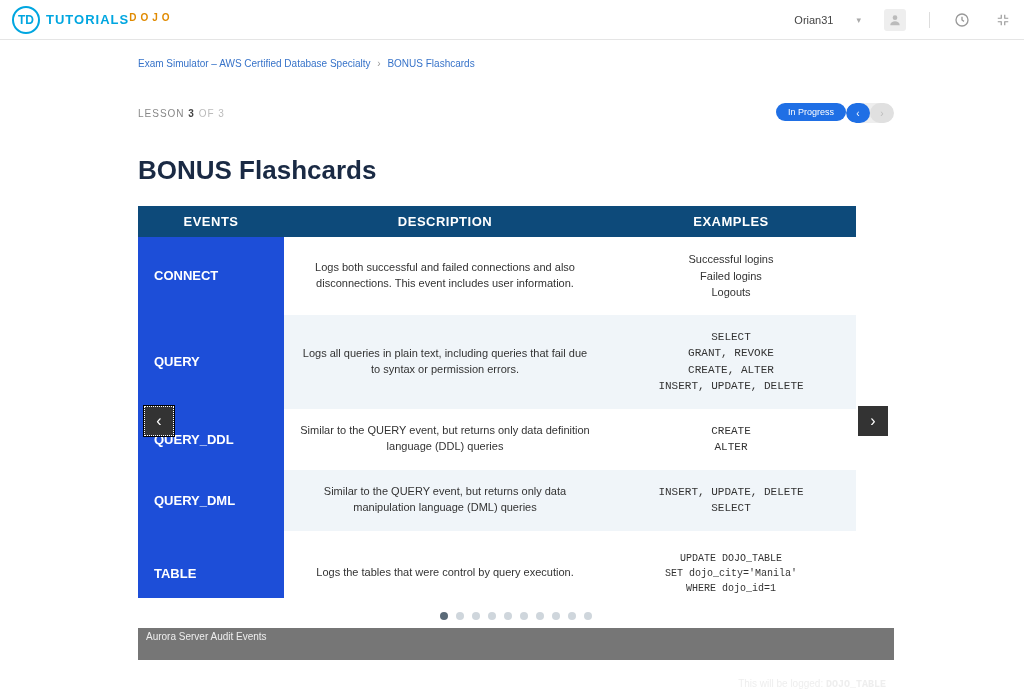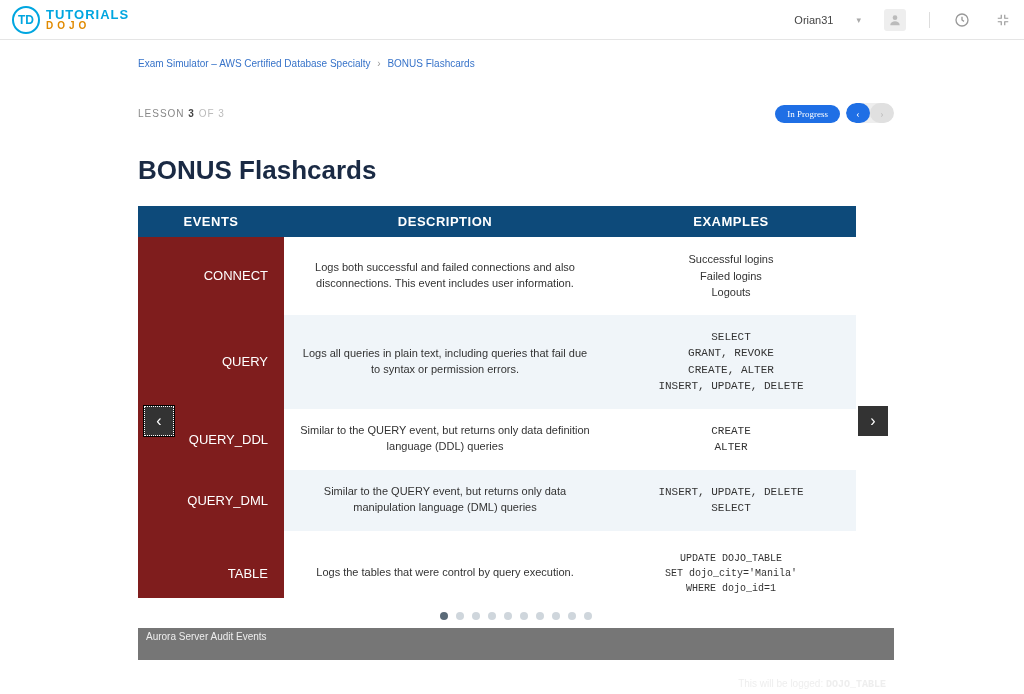--- a/index.html
+++ b/index.html
@@ -1,51 +1,51 @@
 <!DOCTYPE html>
 <html><head>
 <meta charset="utf-8">
 <style>
   * { box-sizing: border-box; margin: 0; padding: 0; }
   body { font-family: -apple-system, BlinkMacSystemFont, "Segoe UI", Arial, sans-serif; background: #fff; color: #333; width: 1024px; height: 694px; overflow: hidden; }
   .topbar { height: 40px; border-bottom: 1px solid #e5e5e5; display: flex; align-items: center; padding: 0 12px; }
   .logo { display: flex; align-items: center; gap: 6px; }
   .logo-badge { width: 28px; height: 28px; border: 2px solid #00a6e0; border-radius: 50%; display: flex; align-items: center; justify-content: center; color: #00a6e0; font-weight: 700; font-size: 12px; }
-  .logo-text { display: flex; flex-direction: column; line-height: 1; }
+  .logo-text { display: flex; line-height: 1; }
   .logo-top { color: #00a6e0; font-weight: 700; font-size: 13px; letter-spacing: 1px; }
   .logo-bot { color: #e08a00; font-weight: 700; font-size: 10px; letter-spacing: 4px; }
   .top-right { margin-left: auto; display: flex; align-items: center; gap: 23px; font-size: 11px; color: #666; }
   .user-name { color: #444; }
   .chev { font-size: 9px; color: #aaa; }
   .avatar { width: 22px; height: 22px; background: #eee; border-radius: 3px; display: flex; align-items: center; justify-content: center; color: #bbb; }
   .divider { width: 1px; height: 16px; background: #ddd; }
   .icon-sm { width: 18px; height: 18px; display: flex; align-items: center; justify-content: center; color: #999; }
   .page { padding: 18px 130px 0 138px; }
   .breadcrumb { font-size: 10px; color: #3773c9; margin-bottom: 34px; }
   .breadcrumb .sep { color: #999; margin: 0 4px; }
   .lesson-row { display: flex; align-items: center; margin-bottom: 32px; }
   .lesson-txt { font-size: 10px; letter-spacing: 1px; }
   .lesson-txt .lbl { color: #888; }
   .lesson-txt .num { color: #444; font-weight: 600; }
   .lesson-txt .of { color: #bbb; }
-  .lesson-ctrls { margin-left: auto; display: flex; gap: 6px; align-items: flex-end; font-family: Liberation Serif, serif; }
+  .lesson-ctrls { margin-left: auto; display: flex; align-items: flex-start; }
   .pill { background: #1f6fe5; color: #fff; border-radius: 12px; padding: 4px 12px; font-size: 9px; }
   .nav-btn { width: 24px; height: 20px; border-radius: 10px; display: flex; align-items: center; justify-content: center; font-size: 10px; color: #fff; }
   .nav-prev { background: #1f6fe5; }
   .nav-next { background: #e0e0e0; color: #bbb; }
   .title { font-size: 26px; font-weight: 800; color: #1a2a44; margin-bottom: 20px; }
   .slide-wrap { position: relative; }
   .flash-table { width: 718px; border-collapse: collapse; font-size: 11px; }
   .flash-table th { background: #0d4a7a; color: #fff; font-weight: 700; padding: 8px 14px; font-size: 13px; letter-spacing: 0.5px; text-align: center; }
   .flash-table th:first-child { width: 146px; }
   .flash-table th:nth-child(2) { width: 322px; }
   .flash-table td { padding: 14px 16px; vertical-align: middle; }
   .flash-table tbody tr:nth-child(even) td.desc, .flash-table tbody tr:nth-child(even) td.ex { background: #f0f5f9; }
   .flash-table tbody tr:nth-child(odd) td.desc, .flash-table tbody tr:nth-child(odd) td.ex { background: #fff; }
-  .ev-cell { background: #7f1d1d; color: #fff; font-weight: 400; text-align: right; font-size: 13px; }
+  .ev-cell { background: #1d4ed8; color: #fff; font-weight: 700; text-align: left; font-size: 13px; }
   .desc { text-align: center; color: #333; line-height: 1.45; }
   .ex { text-align: center; color: #333; line-height: 1.5; }
   .mono { font-family: "Courier New", monospace; font-size: 11px; }
   .arrow-btn { position: absolute; top: 200px; width: 30px; height: 30px; background: #333; color: #fff; display: flex; align-items: center; justify-content: center; font-size: 16px; cursor: pointer; }
   .arrow-left { left: 6px; border: 1px dotted #fff; outline: 1px solid #000; }
   .arrow-right { right: 6px; }
   .caption-bar { position: absolute; left: 0; right: 0; top: 422px; height: 32px; background: rgba(80,80,80,0.78); color: #eee; font-size: 10px; padding: 3px 8px; display: flex; }
   .caption-bar .logged { margin-left: auto; font-size: 10px; margin-top: 47px; }
   .caption-bar .logged .mono-b { font-family: "Courier New", monospace; font-weight: 700; }
   .dots { display: flex; gap: 8px; justify-content: center; margin-top: 14px; }

